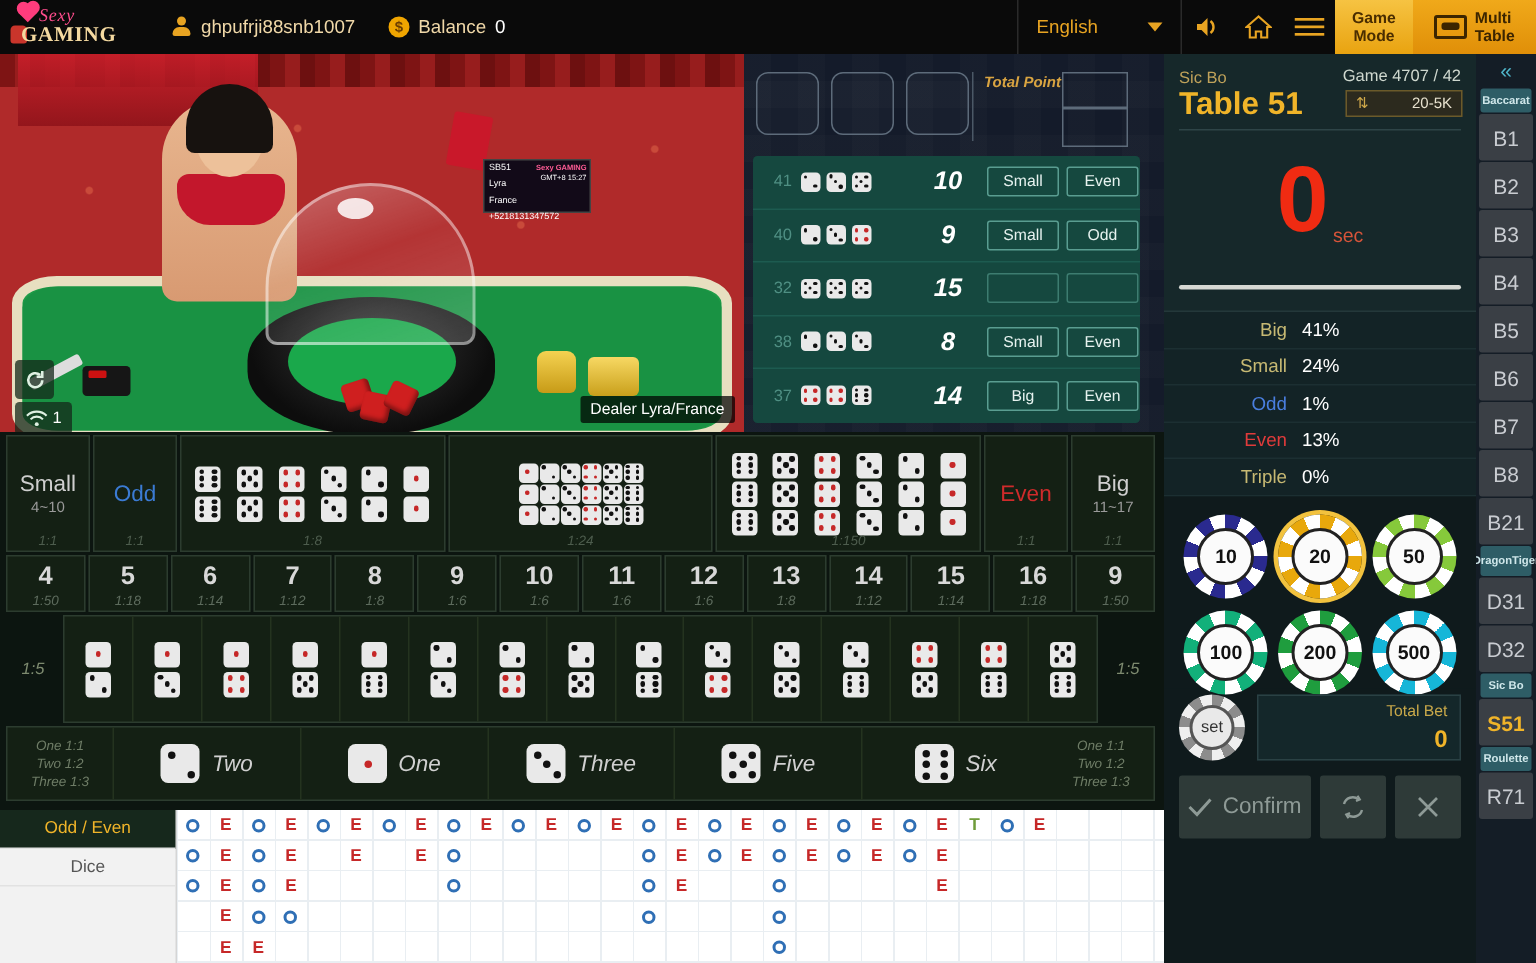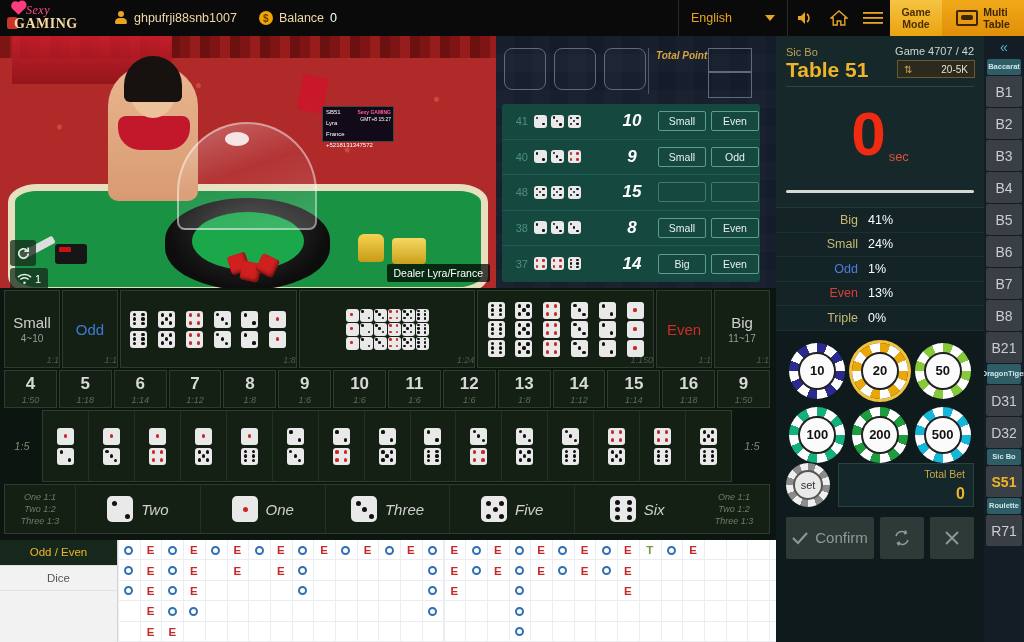--- a/index.html
+++ b/index.html
@@ -216,21 +216,21 @@
   .board{position:absolute;left:0;top:288px;width:776px;height:252px;background:#0c1510;}
   .bt{border:1px solid #2c3c2f;background:#142014;}
 
   .row1{position:absolute;left:4px;top:2px;width:766px;height:78px;display:flex;gap:2px;}
   .cell-sm,.cell-bg{width:56px;display:flex;flex-direction:column;align-items:center;justify-content:center;
     position:relative;}
   .cell-sm .t{color:#cfcfcf;font-size:15px;} .cell-sm .r{color:#9a9a9a;font-size:10px;margin-top:2px;}
   .cell-odd{width:56px;display:flex;align-items:center;justify-content:center;color:#3b7bd4;font-size:15px;position:relative;}
   .cell-even{width:56px;display:flex;align-items:center;justify-content:center;color:#cf2b2b;font-size:15px;position:relative;}
   .cell-bg .t{color:#cfcfcf;font-size:15px;} .cell-bg .r{color:#9a9a9a;font-size:10px;margin-top:2px;}
-  .pay{position:absolute;bottom:2px;left:0;width:100%;text-align:right;color:#4d5c4d;font-size:9px;font-style:italic;}
+  .pay{position:absolute;bottom:2px;left:0;width:100%;text-align:center;color:#4d5c4d;font-size:9px;font-style:italic;}
   .cell-double{flex:1;display:flex;align-items:center;justify-content:space-around;position:relative;padding:0 4px;}
   .cell-triple-any{flex:1;display:flex;align-items:center;justify-content:space-around;position:relative;padding:0 4px;}
   .dpair{display:flex;flex-direction:column;gap:3px;}
   .dtri{display:flex;flex-direction:column;gap:2px;}
   .tri-grid{display:grid;grid-template-columns:repeat(6,1fr);gap:1px;}
 
   .row2{position:absolute;left:4px;top:82px;width:766px;height:38px;display:flex;gap:2px;}
   .numcell{flex:1;display:flex;flex-direction:column;align-items:center;justify-content:center;position:relative;}
   .numcell .n{color:#d8d8d8;font-size:17px;font-weight:bold;}
   .numcell .p{color:#5d6b5d;font-size:9px;font-style:italic;margin-top:1px;}
@@ -428,21 +428,21 @@
               <i style="left: calc(74% - 1.6px); top: calc(74% - 1.6px);"></i>
             </span>
           </div>
           <div class="hr-sum">9</div>
           <div class="hr-tags">
             <div class="htag">Small</div>
             <div class="htag">Odd</div>
           </div>
         </div>
         <div class="hrow">
-          <div class="hr-no">48</div>
+          <div class="hr-no">32</div>
           <div class="hr-dice">
             <span class="die sm">
               <i style="left: calc(26% - 1.6px); top: calc(26% - 1.6px);"></i>
               <i style="left: calc(74% - 1.6px); top: calc(26% - 1.6px);"></i>
               <i style="left: calc(50% - 1.6px); top: calc(50% - 1.6px);"></i>
               <i style="left: calc(26% - 1.6px); top: calc(74% - 1.6px);"></i>
               <i style="left: calc(74% - 1.6px); top: calc(74% - 1.6px);"></i>
             </span>
             <span class="die sm">
               <i style="left: calc(26% - 1.6px); top: calc(26% - 1.6px);"></i>

